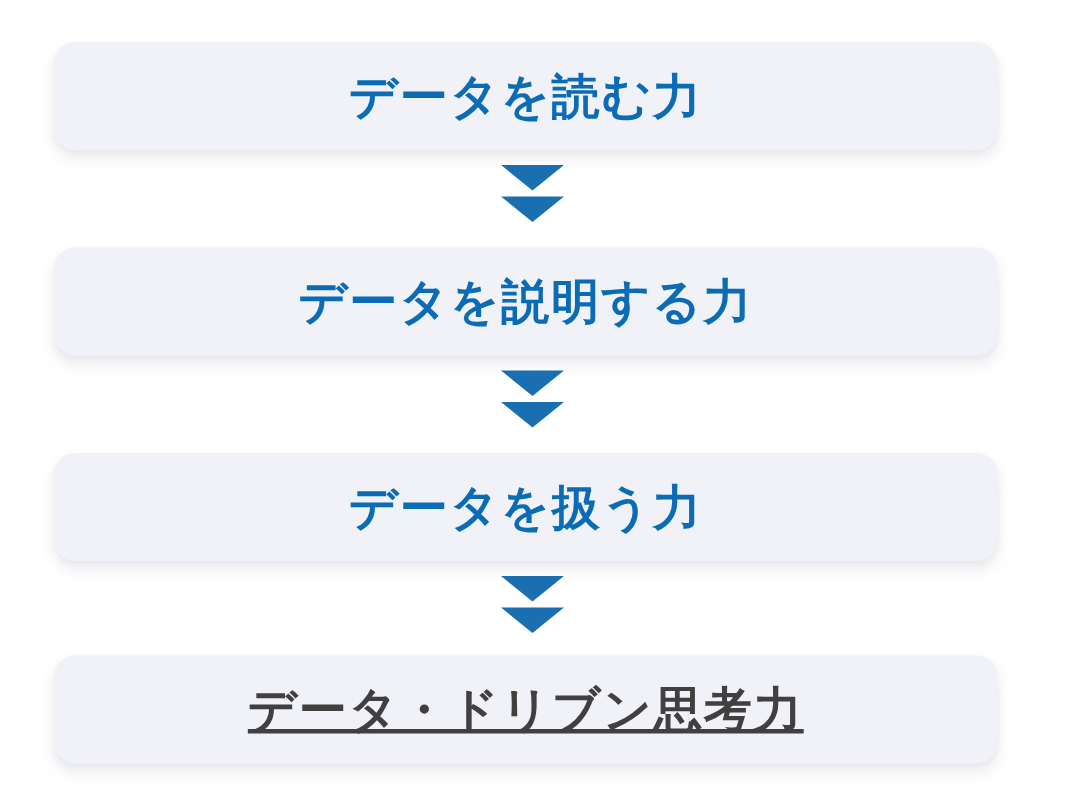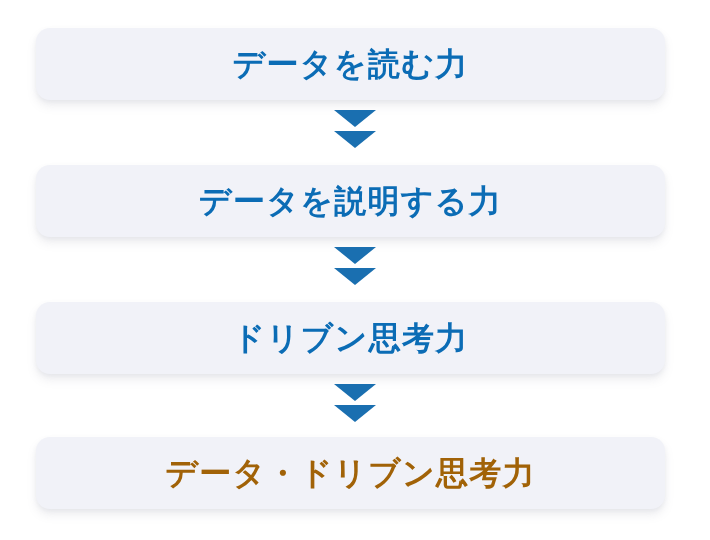--- a/index.html
+++ b/index.html
@@ -47,21 +47,21 @@
   .step-label {
     font-size: 32px;
     font-weight: 700;
     line-height: 1;
     letter-spacing: 0.04em;
     white-space: nowrap;
     user-select: none;
   }
 
   .step-label.tone-blue   { color: #0b6cb5; }
-  .step-label.tone-orange { color: #a16207; }
+  .step-label.tone-orange { color: #404040; text-decoration: underline; }
 
   
   .flow-arrow {
     position: absolute;
     left: 50%;
     transform: translateX(-50%);
     width: 44px;
     height: 40px;
     display: block;
   }
@@ -87,21 +87,21 @@
   <div class="step-box row-2">
     <span class="step-label tone-blue">データを説明する力</span>
   </div>
 
   <svg class="flow-arrow gap-2" viewBox="0 0 44 40" aria-hidden="true">
     <polygon points="1,1 43,1 22,18" fill="#1a6fb0"></polygon>
     <polygon points="1,22 43,22 22,39" fill="#1a6fb0"></polygon>
   </svg>
 
   <div class="step-box row-3">
-    <span class="step-label tone-blue">ドリブン思考力</span>
+    <span class="step-label tone-blue">データを扱う力</span>
   </div>
 
   <svg class="flow-arrow gap-3" viewBox="0 0 44 40" aria-hidden="true">
     <polygon points="1,1 43,1 22,18" fill="#1a6fb0"></polygon>
     <polygon points="1,22 43,22 22,39" fill="#1a6fb0"></polygon>
   </svg>
 
   <div class="step-box row-4">
     <span class="step-label tone-orange">データ・ドリブン思考力</span>
   </div>

